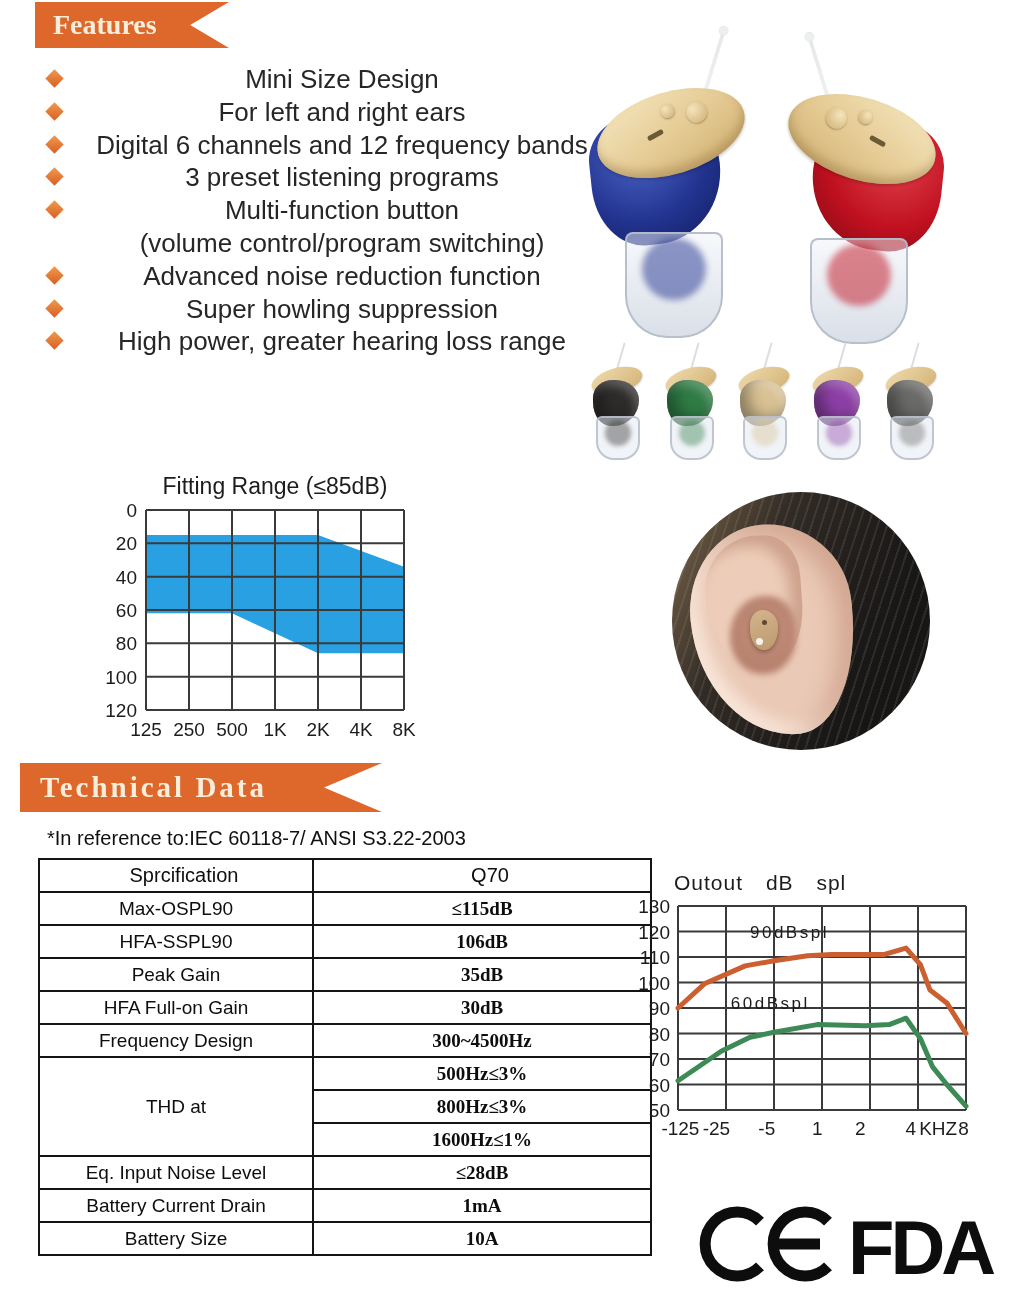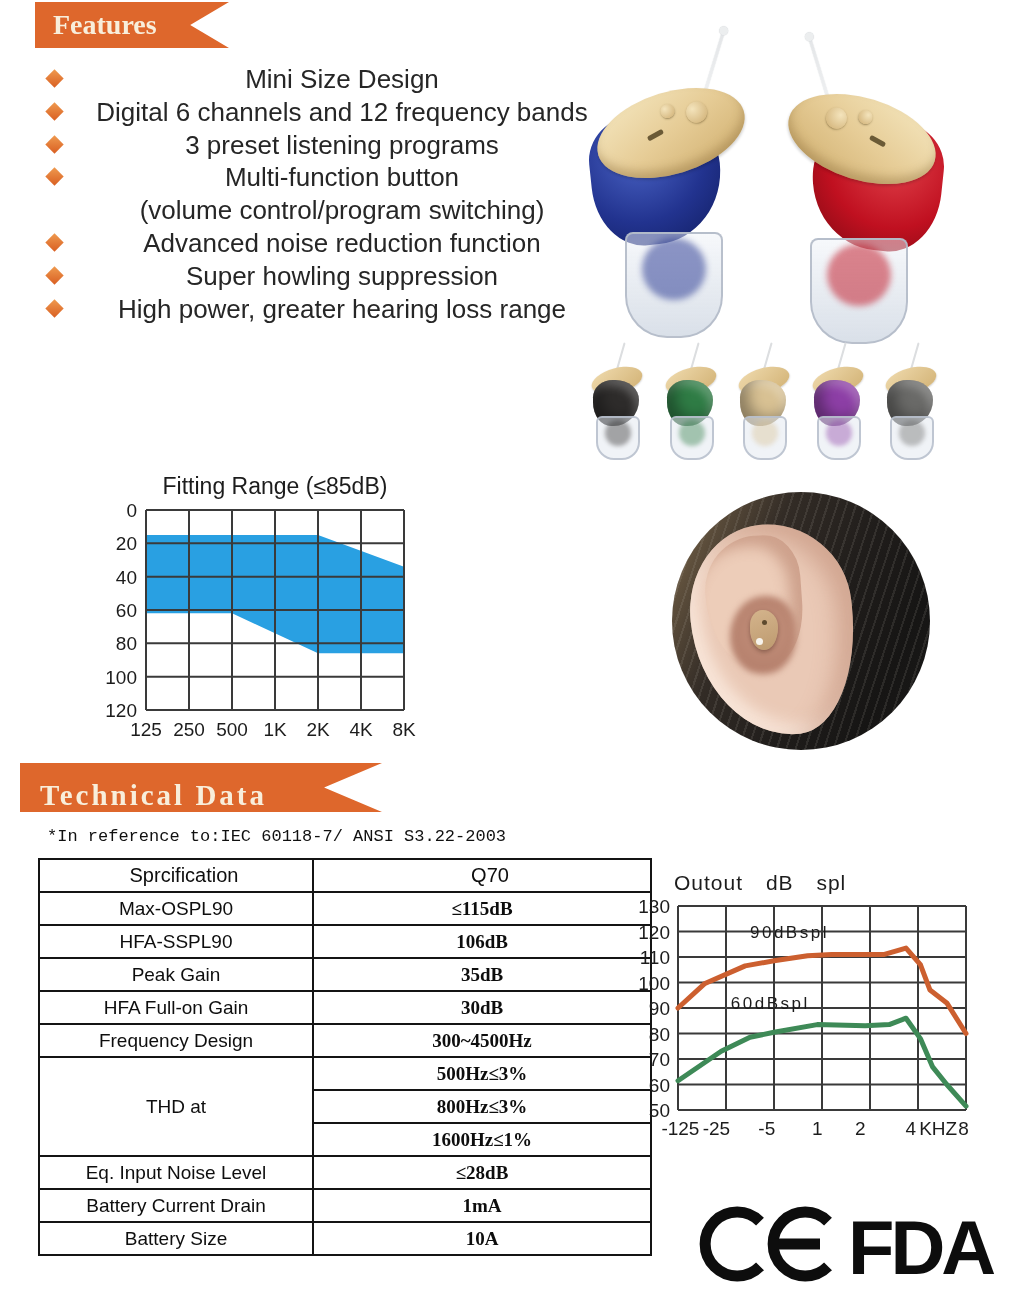--- a/index.html
+++ b/index.html
@@ -7,21 +7,21 @@
        font-family:"Liberation Sans","DejaVu Sans",sans-serif;color:#222;}
 
   
   .ribbon{position:absolute;background:var(--accent,#de672c);color:var(--cream,#f8eedb);
           font-family:"Liberation Serif","DejaVu Serif",serif;font-weight:bold;
           display:flex;align-items:center;}
   .ribbon-features{left:35px;top:2px;width:176px;height:46px;font-size:28px;
           padding-left:18px;clip-path:polygon(0 0,100% 0,80% 50%,100% 100%,0 100%);}
   .ribbon-technical{left:20px;top:763px;width:342px;height:49px;font-size:29px;
           letter-spacing:3px;padding-left:20px;
-          clip-path:polygon(0 0,100% 0,84% 50%,100% 100%,0 100%);align-items:flex-end;}
+          clip-path:polygon(0 0,100% 0,84% 50%,100% 100%,0 100%);}
 
   
   .features-list{position:absolute;left:46px;top:63px;width:560px;font-size:26px;
           line-height:32.8px;color:#262626;text-align:center;}
   .feature-item{position:relative;padding-left:32px;white-space:nowrap;}
   .diamond{position:absolute;left:2px;top:9px;width:13px;height:13px;
           transform:rotate(45deg);background:linear-gradient(135deg,#ef9a4f,#d95f22);}
 
   
   .aid{position:absolute;width:185px;height:290px;}
@@ -94,21 +94,21 @@
   .ear-concha{position:absolute;left:58px;top:104px;width:66px;height:78px;
           background:radial-gradient(circle at 55% 45%,#c3907b,#b07a67);
           border-radius:55% 45% 50% 50%;filter:blur(3px);}
   .ear-aid-plug{position:absolute;left:78px;top:118px;width:28px;height:40px;
           background:linear-gradient(160deg,#d4b48c,#bd9a6f);
           border-radius:45% 55% 50% 50%/40% 45% 58% 55%;box-shadow:0 2px 4px rgba(60,30,20,.4);}
   .ear-aid-dot{position:absolute;left:12px;top:10px;width:5px;height:5px;border-radius:50%;background:#5d4a2e;}
   .ear-aid-glint{position:absolute;left:6px;top:28px;width:7px;height:7px;border-radius:50%;background:#f7f3ec;}
 
   
-  .reference-note{position:absolute;left:47px;top:827px;font-size:17px;color:#101010;font-family:Liberation Mono, monospace;}
+  .reference-note{position:absolute;left:47px;top:827px;font-size:20px;color:#101010;}
   .spec-table{position:absolute;left:38px;top:858px;border-collapse:collapse;}
   .spec-table td{border:2px solid #141414;height:31px;text-align:center;padding:0 4px;}
   .spec-table .col-label{width:248px;font-size:19px;color:#0e0e0e;}
   .spec-table .col-value{width:312px;font-family:"Liberation Serif","DejaVu Serif",serif;
           font-weight:bold;font-size:19px;color:#0d0d0d;}
   .spec-table .hdr{font-size:20px;font-family:"Liberation Sans","DejaVu Sans",sans-serif;font-weight:normal;padding-left:20px;}
 
   
   .certs{position:absolute;left:696px;top:1196px;width:320px;height:96px;}
   .fda-text{font-family:"Liberation Sans","DejaVu Sans",sans-serif;font-weight:bold;
@@ -116,20 +116,21 @@
 </style>
 </head>
 <body>
 
 <div class="ribbon ribbon-features">
   <span>Features</span>
 </div>
 
 <div class="features-list" id="features-list">
     <div class="feature-item"><span class="diamond"></span><span>Mini Size Design</span></div>
+    <div class="feature-item"><span class="diamond"></span><span>For left and right ears</span></div>
     <div class="feature-item"><span class="diamond"></span><span>Digital 6 channels and 12 frequency bands</span></div>
     <div class="feature-item"><span class="diamond"></span><span>3 preset listening programs</span></div>
     <div class="feature-item"><span class="diamond"></span><span>Multi-function button</span></div>
     <div class="feature-item"><span>(volume control/program switching)</span></div>
     <div class="feature-item"><span class="diamond"></span><span>Advanced noise reduction function</span></div>
     <div class="feature-item"><span class="diamond"></span><span>Super howling suppression</span></div>
     <div class="feature-item"><span class="diamond"></span><span>High power, greater hearing loss range</span></div>
   </div>
 
 <div class="aid aid-blue">

